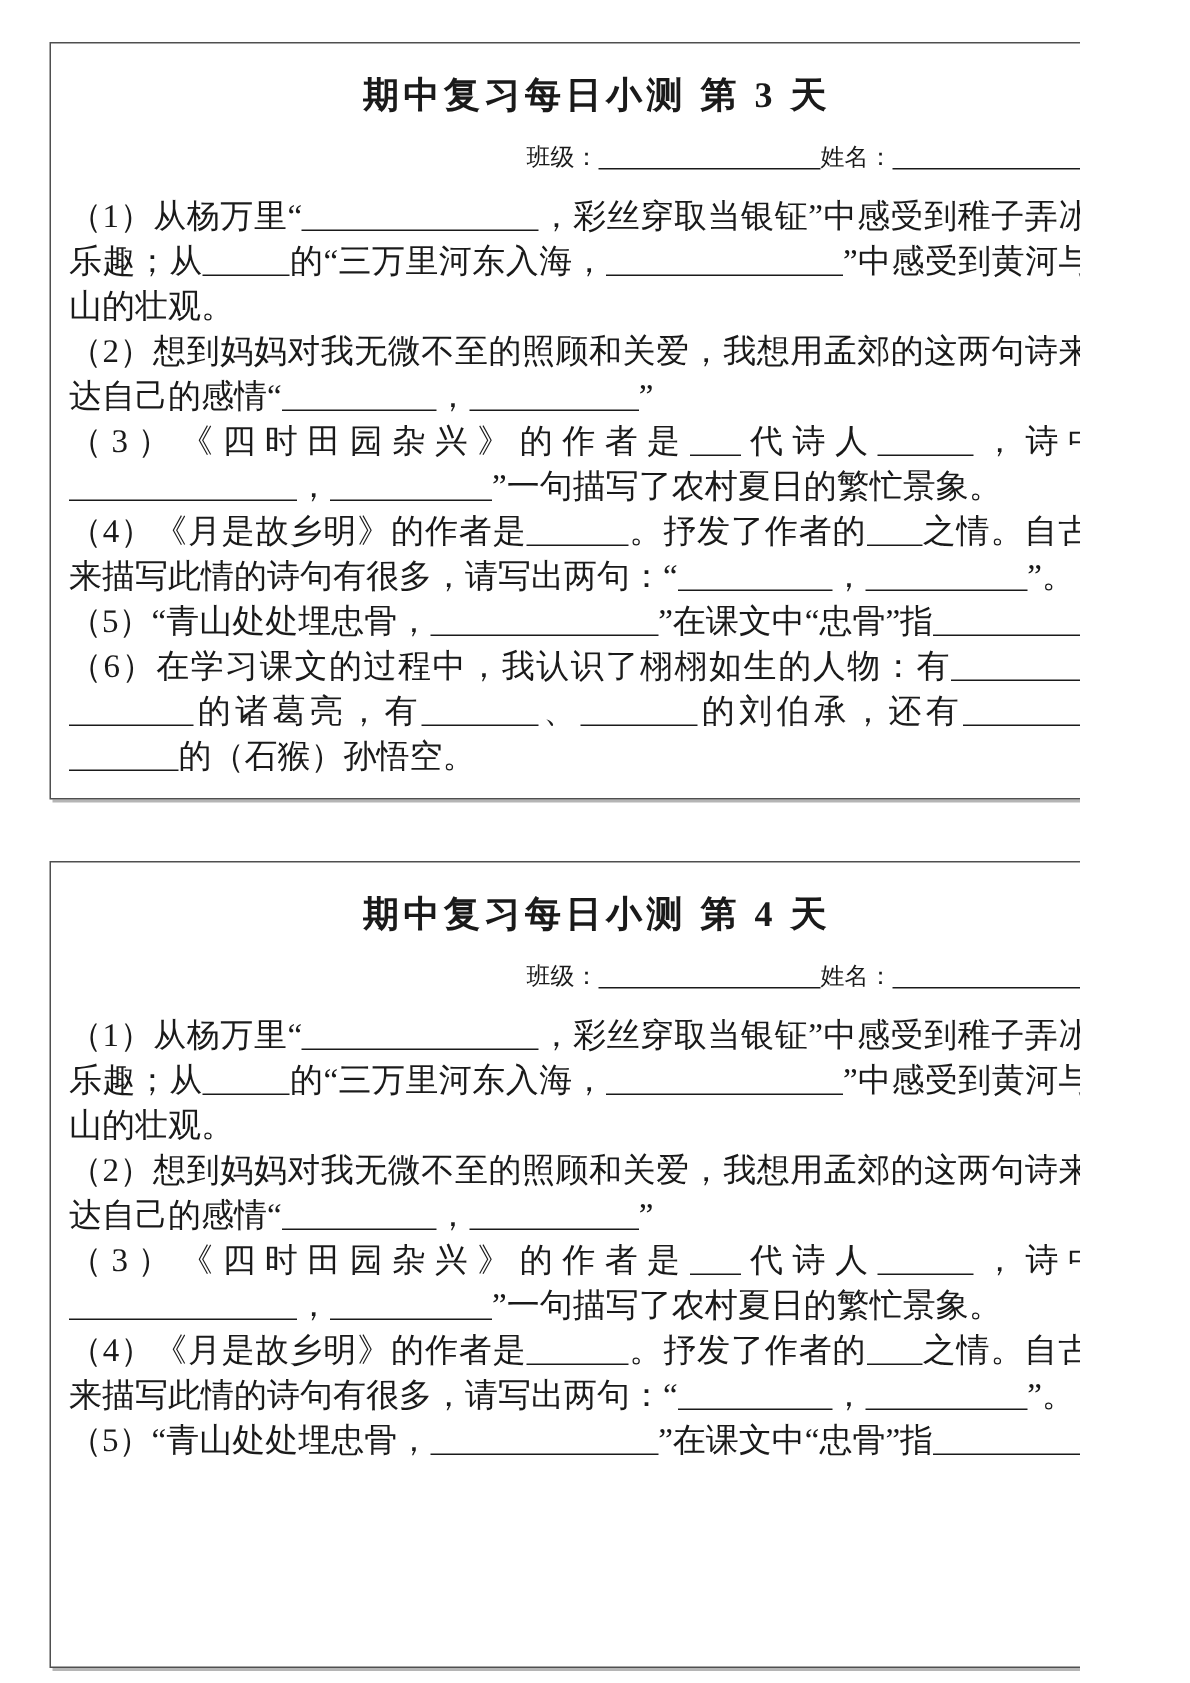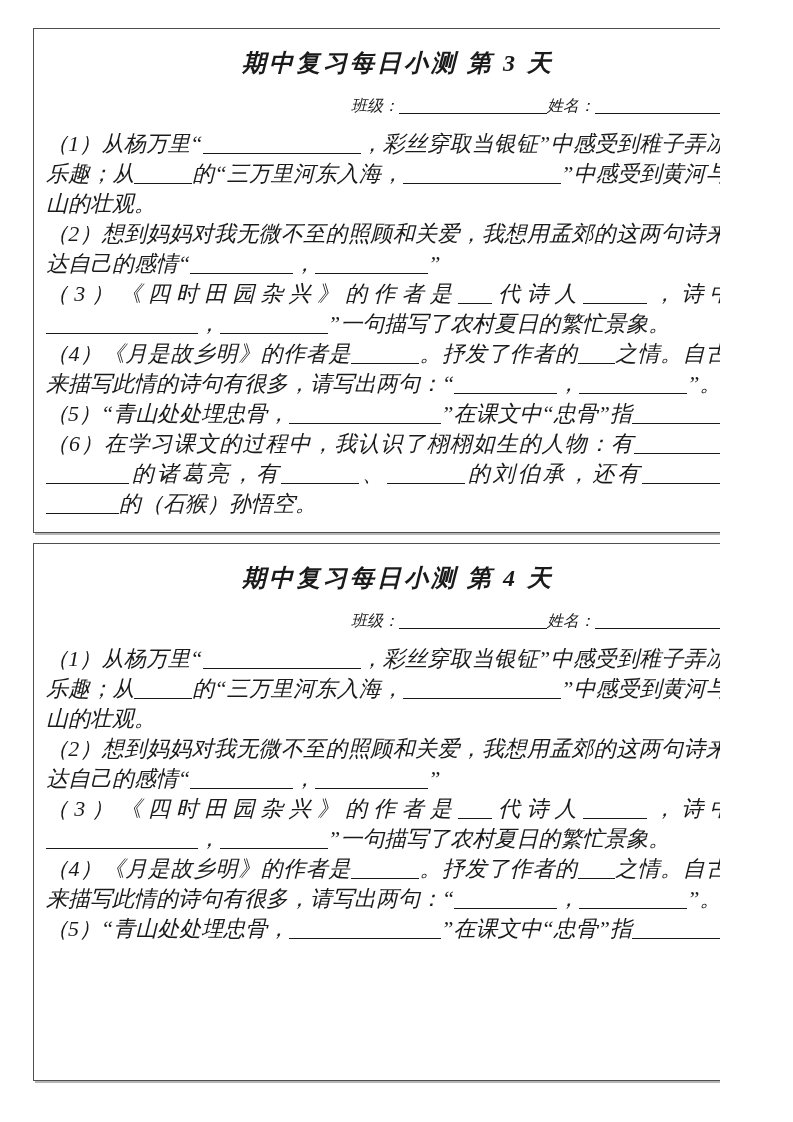--- a/index.html
+++ b/index.html
@@ -8,35 +8,34 @@
     background: #ffffff;
   }
   .page {
     position: relative;
     width: 720px;
     height: 1122px;
     background: #ffffff;
     font-family: "Liberation Serif", "DejaVu Serif", serif;
     color: #1a1a1a;
     overflow: hidden;
-    font-style: italic;
   }
   .card {
     position: absolute;
     left: 33px;
     width: 728px;
     box-sizing: border-box;
     background: #ffffff;
     border: 1px solid #4f4f4f;
     box-shadow: 2px 2px 0 rgba(90,90,90,0.45);
     padding: 0 10px 0 12px;
     overflow: hidden;
   }
   .card-day3 { top: 28px;  height: 505px; }
-  .card-day4 { top: 543px; height: 538px; }
+  .card-day4 { top: 574px; height: 538px; }
   .title {
     margin: 18px 0 14px 0;
     text-align: center;
     font-size: 24px;
     font-weight: bold;
     letter-spacing: 3px;
   }
   .id-row {
     margin: 0 0 10px 305px;
     font-size: 16px;

